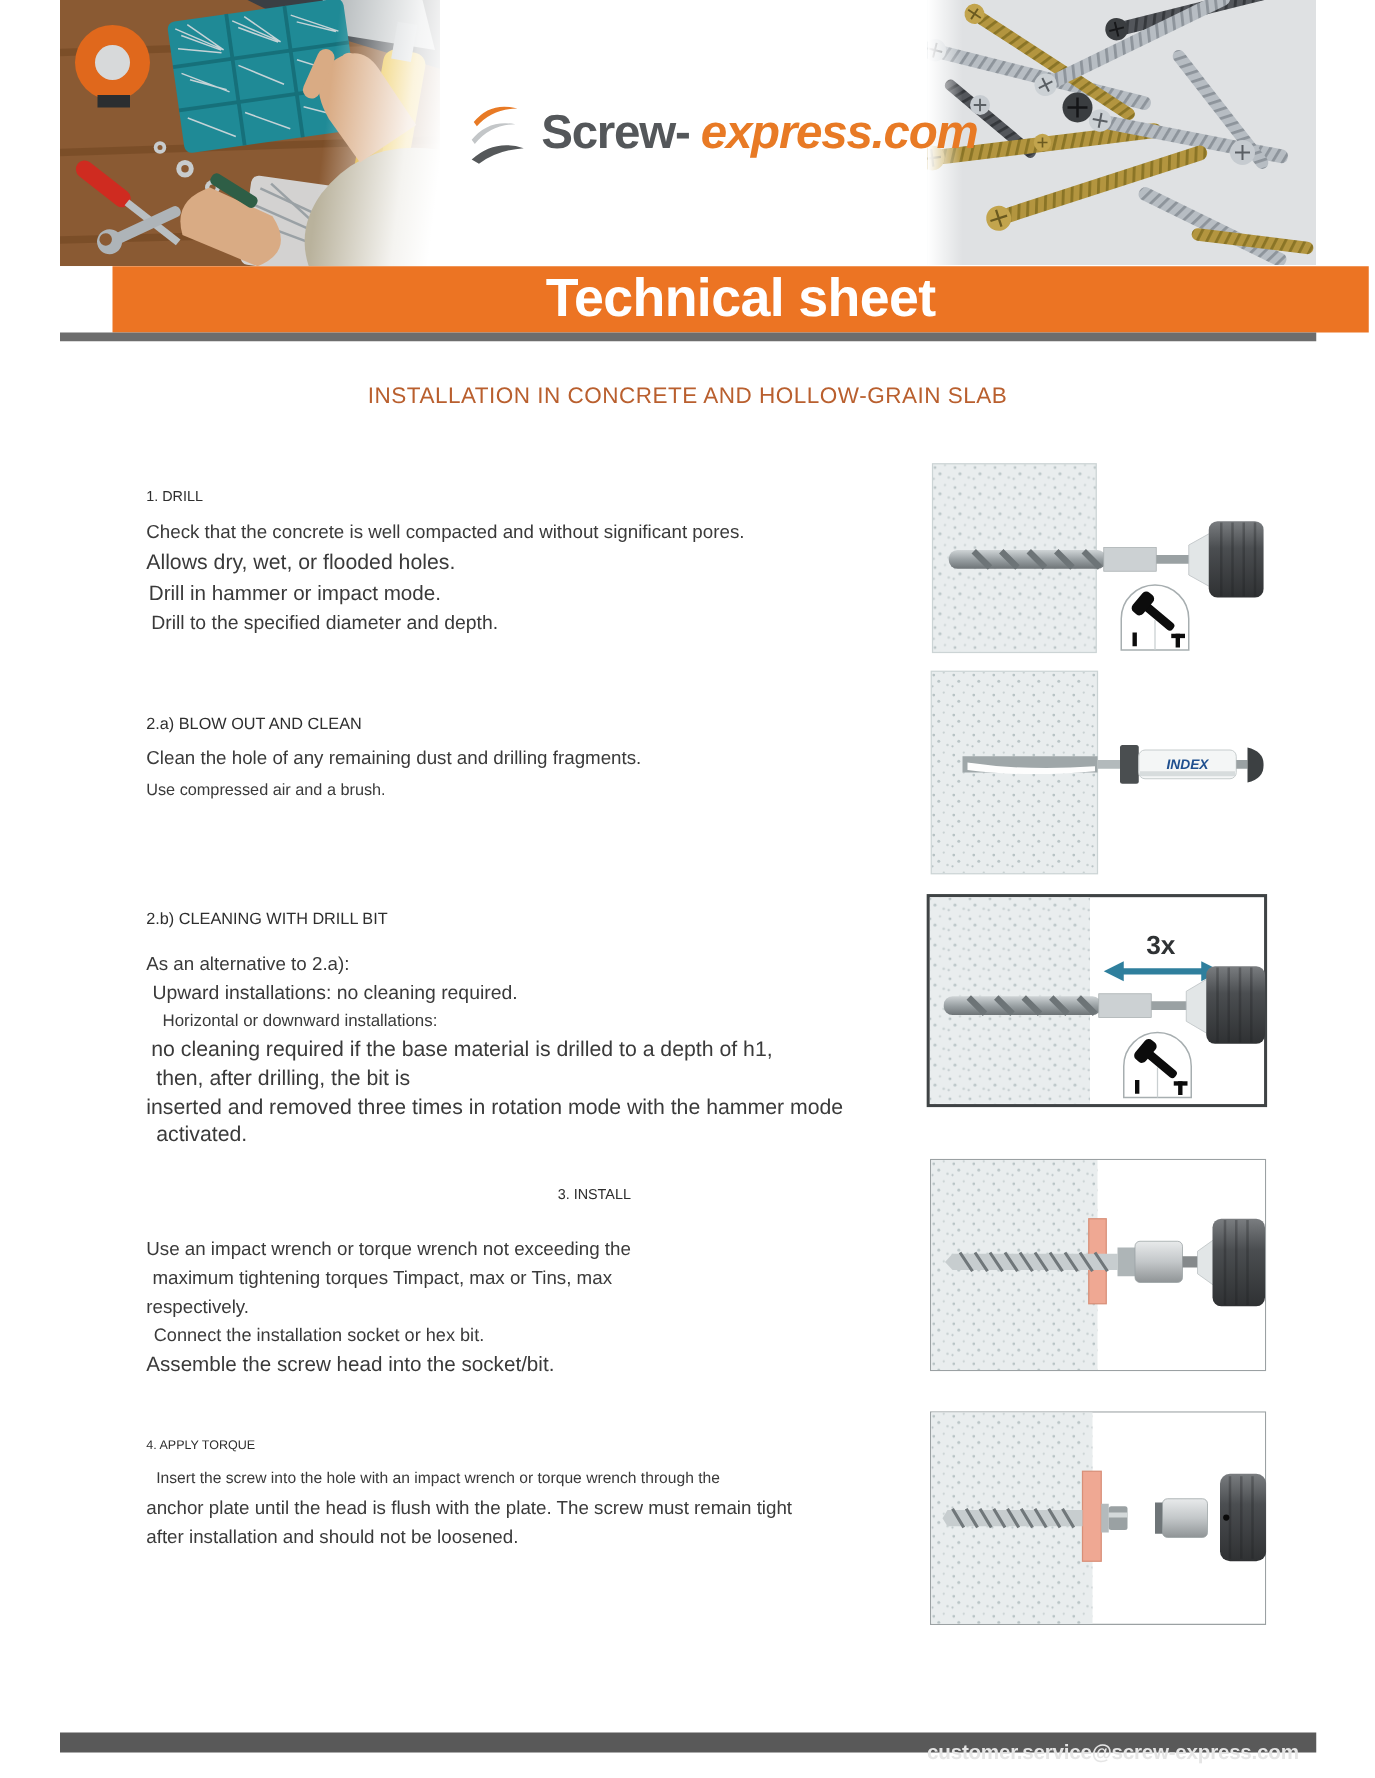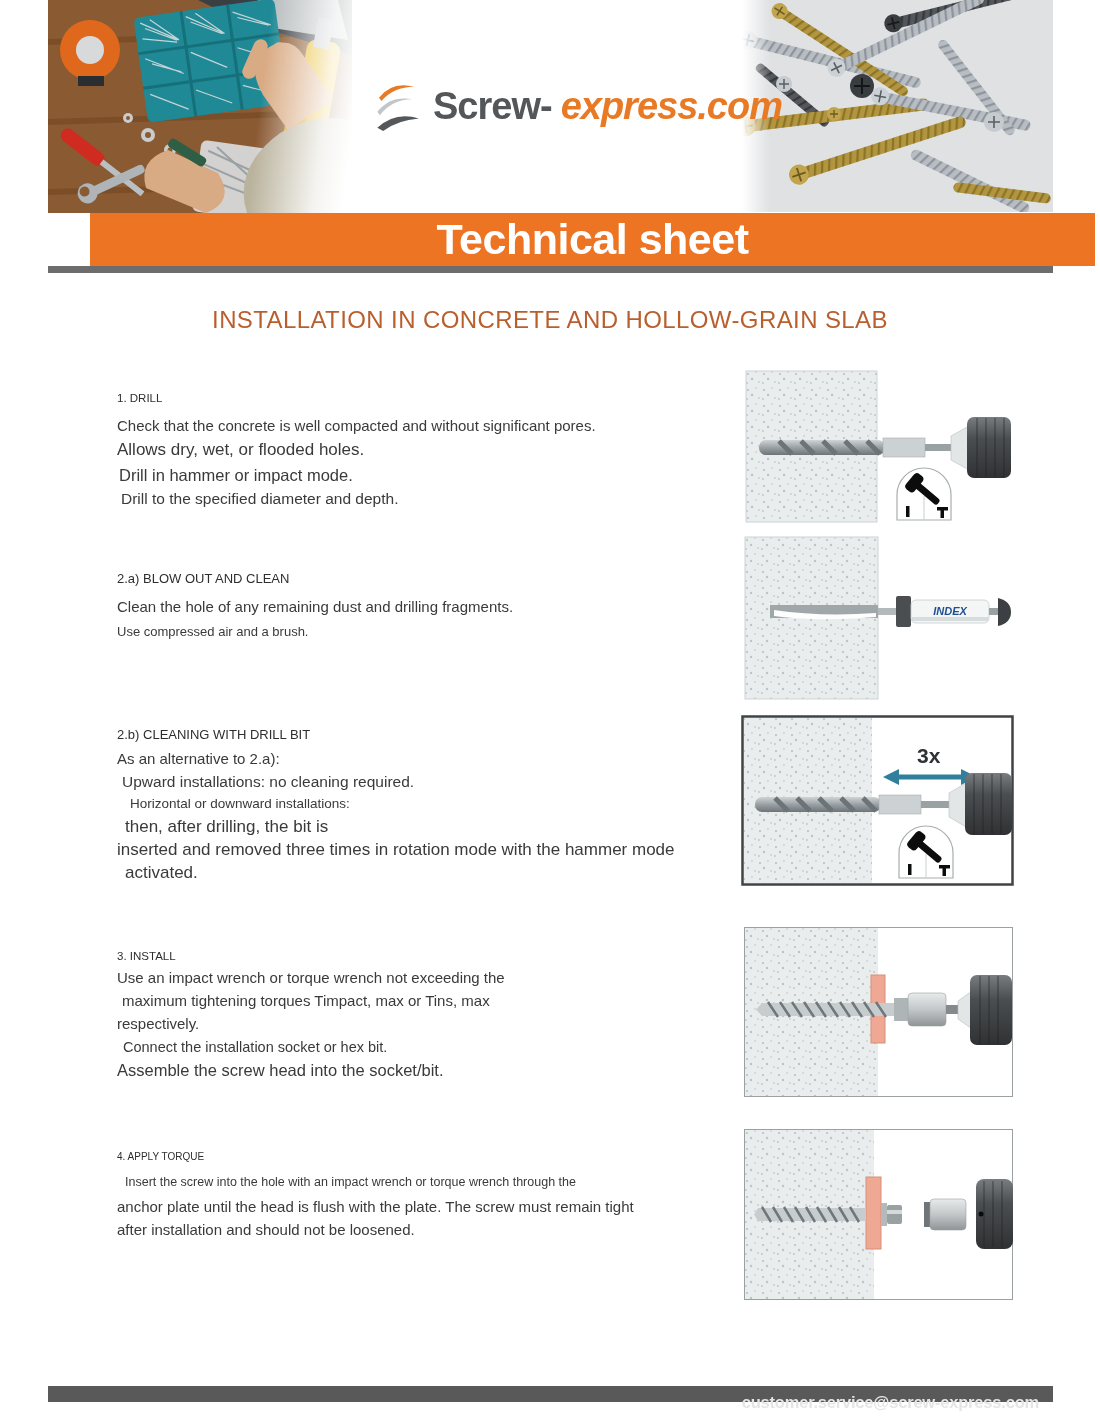--- a/index.html
+++ b/index.html
@@ -23,29 +23,29 @@
   #logo { left:374px; top:72px; height:68px; display:flex; align-items:center; gap:9px; }
   #logo .brand  { font-size:38px; font-weight:bold; color:#54575a; letter-spacing:-1px; }
   #logo .suffix { font-size:38px; font-weight:bold; font-style:italic; color:#e87a25; letter-spacing:-1px; }
 
   #banner { left:48px; top:213px; width:1005px; height:53px; background:#ec7423;margin-left:42px; }
   #banner .txt { width:100%; text-align:center; color:#ffffff; font-weight:bold;
     font-size:43px; line-height:52px; letter-spacing:-0.5px; }
   #strip { left:48px; top:266px; width:1005px; height:7px; background:#6d6d6d; }
 
   #heading { left:0; top:306px; width:1100px; text-align:center;
-    color:#b95f2e; font-size:24px; letter-spacing:0.4px; font-weight:400; }
+    color:#b95f2e; font-size:18px; letter-spacing:0.4px; font-weight:400; }
 
   
   .section { position:absolute; left:117px; white-space:nowrap; color:#3a3a3a; }
   .sec-label { color:#2e2e2e; }
   #s1  { top:392px; } #s1 .sec-label  { font-size:11.5px; margin-bottom:10px; }
   #s2a { top:571px; } #s2a .sec-label { font-size:13px;   margin-bottom:9px; }
-  #s2b { top:727px; } #s2b .sec-label { font-size:13px;   margin-bottom:6px; }
-  #s3  { top:950px; } #s3 .sec-label  { font-size:11.5px; margin-bottom:4px; }
+  #s2b { top:727px; } #s2b .sec-label { font-size:13px;   margin-bottom:19px; }
+  #s3  { top:950px; } #s3 .sec-label  { font-size:11.5px; margin-bottom:26px;text-align:right; }
   #s4  { top:1151px;} #s4 .sec-label  { font-size:10px; margin-bottom:9px; }
   #s1 .ln  { line-height:24.3px; }
   #s2a .ln { line-height:24.5px; }
   #s2b .ln { line-height:22.7px; }
   #s3 .ln  { line-height:23.2px; }
   #s4 .ln  { line-height:23.5px; }
   .f12{font-size:12.5px}.f13{font-size:13px}.f135{font-size:13.5px}.f14{font-size:17px}
   .f145{font-size:14.5px}.f15{font-size:15px}.f155{font-size:15.5px}.f16{font-size:16.5px}
   .i2{padding-left:2px}.i4{padding-left:4px}.i5{padding-left:5px}.i6{padding-left:6px}
   .i8{padding-left:8px}.i13{padding-left:13px}
@@ -272,20 +272,21 @@
   <div class="sec-label">2.a) BLOW OUT AND CLEAN</div>
   <div class="ln f15">Clean the hole of any remaining dust and drilling fragments.</div>
   <div class="ln f13">Use compressed air and a brush.</div>
 </div>
 
 <div class="section" id="s2b">
   <div class="sec-label">2.b) CLEANING WITH DRILL BIT</div>
   <div class="ln f15">As an alternative to 2.a):</div>
   <div class="ln f155 i5">Upward installations: no cleaning required.</div>
   <div class="ln f135 i13">Horizontal or downward installations:</div>
+  <div class="ln f14 i4">no cleaning required if the base material is drilled to a depth of h1,</div>
   <div class="ln f14 i8">then, after drilling, the bit is</div>
   <div class="ln f14">inserted and removed three times in rotation mode with the hammer mode</div>
   <div class="ln f14 i8">activated.</div>
 </div>
 
 <div class="section" id="s3">
   <div class="sec-label">3. INSTALL</div>
   <div class="ln f15">Use an impact wrench or torque wrench not exceeding the</div>
   <div class="ln f15 i5">maximum tightening torques Timpact, max or Tins, max</div>
   <div class="ln f15">respectively.</div>

